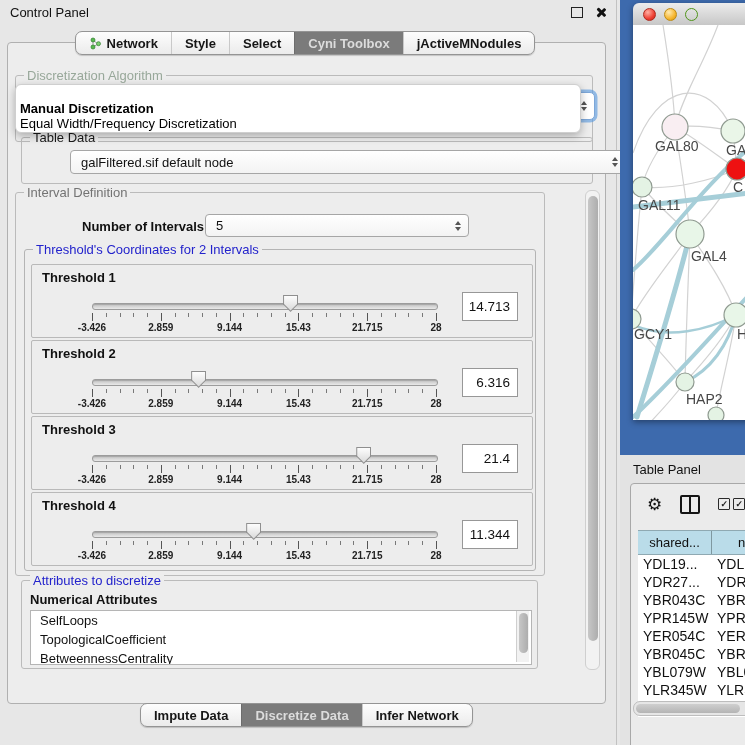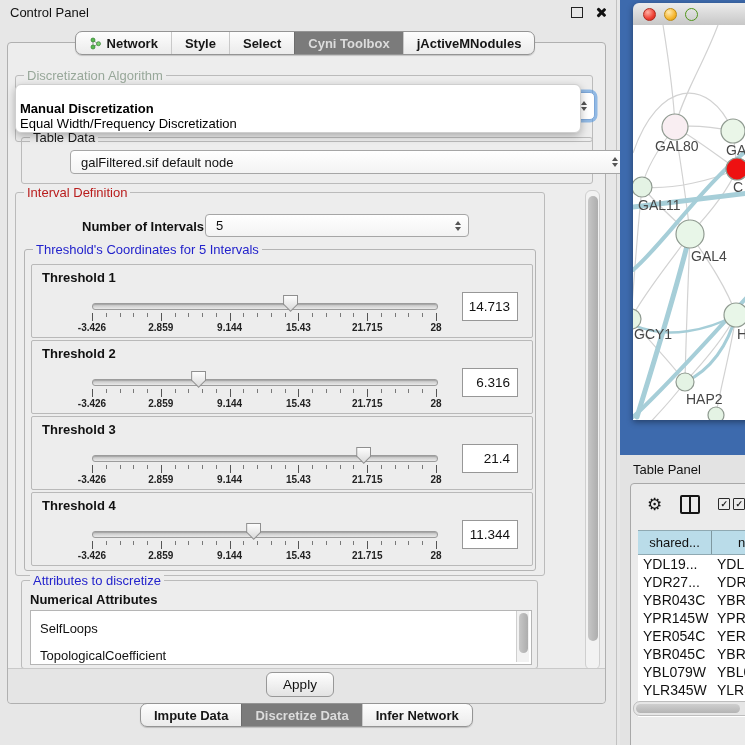--- a/index.html
+++ b/index.html
@@ -19,21 +19,21 @@
   .tab-strip.top{top:31px;left:0;right:6px;justify-content:center;}
   .tab-strip.bottom{top:703px;left:140px;}
   .tab-group{display:flex;background:linear-gradient(#fdfdfd,#ebebeb);border:1px solid #949494;border-radius:7px;overflow:hidden;height:22px;box-shadow:0 1px 1px rgba(0,0,0,.18);}
   .tab{padding:0 13px;font-size:13px;font-weight:bold;color:#161616;display:flex;align-items:center;gap:5px;border-left:1px solid #c9c9c9;white-space:nowrap;}
   .tab:first-child{border-left:none;}
   .tab.selected{background:#7b7b7b;color:#dcdcdc;border-left-color:#6d6d6d;}
   
   .content-panel{position:absolute;left:7px;top:42px;width:597px;height:660px;background:#ededed;border:1px solid #b0b0b0;border-radius:4px;}
   .groupbox{position:absolute;border:1px solid #bbb;border-radius:3px;}
   .grouplabel{position:absolute;top:-8px;left:8px;background:#ededed;padding:0 3px;font-size:13px;line-height:15px;white-space:nowrap;}
-  .lbl-green{color:#b91c1c;}
+  .lbl-green{color:#737373;}
   .lbl-blue{color:#2323cc;}
   .lbl-dark{color:#1a1a1a;}
   .lbl-muted{color:#98a89a;}
   .combo{position:absolute;display:flex;align-items:center;background:linear-gradient(#ffffff,#f3f3f3);border:1px solid #a6a6a6;border-radius:4px;font-size:13px;padding:0 22px 0 10px;}
   .stepper{position:absolute;right:7px;top:50%;transform:translateY(-50%);display:flex;flex-direction:column;gap:2px;}
   .stepper .up{width:0;height:0;border-left:3.5px solid transparent;border-right:3.5px solid transparent;border-bottom:4px solid #555;}
   .stepper .dn{width:0;height:0;border-left:3.5px solid transparent;border-right:3.5px solid transparent;border-top:4px solid #555;}
   .combo-focus{position:absolute;background:#fff;border:1px solid #7da7d8;border-radius:5px;box-shadow:0 0 0 2.5px rgba(96,156,222,.65);}
   
   .popup{position:absolute;left:7px;top:41px;width:564px;height:47px;background:#fff;border:1px solid #cfcfcf;border-radius:6px;box-shadow:0 3px 9px rgba(0,0,0,.28);z-index:10;}
@@ -49,21 +49,21 @@
   .handle .inner{position:absolute;left:1px;top:1px;right:1px;bottom:1.5px;clip-path:polygon(0 0,100% 0,100% 55%,50% 100%,0 55%);background:linear-gradient(#fdfdfd,#d9d9d9);}
   .ticks{position:absolute;left:60px;top:48px;width:345px;height:9px;}
   .tick{position:absolute;top:0;width:1px;height:4px;background:#787878;}
   .tick.major{height:8px;background:#555;}
   .ticklabels{position:absolute;left:60px;top:57px;width:345px;height:12px;}
   .ticklabel{position:absolute;top:0;transform:translateX(-50%);font-size:10px;font-weight:bold;color:#222;white-space:nowrap;}
   .valuebox{position:absolute;left:430px;top:27px;width:56px;height:29px;background:#fff;border:1px solid #979797;font-size:13.5px;display:flex;align-items:center;justify-content:flex-end;padding-right:7px;box-sizing:border-box;}
   
   .attr-sub{position:absolute;left:8px;top:11px;font-size:13px;font-weight:bold;}
   .attr-list{position:absolute;left:8px;top:29px;width:500px;height:53px;background:#fff;border:1px solid #b5b5b5;overflow:hidden;}
-  .attr-item{font-size:13px;padding:10px 0 1px 9px;line-height:16px;}
+  .attr-item{font-size:13px;padding:2px 0 1px 9px;line-height:16px;}
   .vscroll{position:absolute;background:#f2f2f2;border-left:1px solid #cfcfcf;}
   .vthumb{position:absolute;left:1.5px;right:1.5px;border-radius:5px;background:linear-gradient(90deg,#c7c7c7,#adadad);}
   
   .bottom-strip{position:absolute;left:0;right:0;top:625px;bottom:0;background:#e5e5e5;border-top:1px solid #c9c9c9;border-radius:0 0 4px 4px;}
   .apply-btn{position:absolute;left:258px;top:3px;width:66px;height:23px;background:linear-gradient(#fefefe,#e3e3e3);border:1px solid #989898;border-radius:6px;font-size:13.5px;display:flex;align-items:center;justify-content:center;}
   
   .net-icon{width:13px;height:13px;display:inline-block;}
   
   .net-region{position:absolute;left:620px;top:0;width:125px;height:455px;background:#3d6aad;overflow:hidden;}
   .mac-window{position:absolute;left:13px;top:3px;width:132px;height:417px;border-radius:6px 6px 0 0;overflow:hidden;box-shadow:0 2px 6px rgba(0,0,0,.4);}
@@ -162,21 +162,21 @@
       <span class="grouplabel lbl-green">Interval Definition</span>
       <span style="position:absolute;left:66px;top:26px;font-size:13px;font-weight:bold;">Number of Intervals</span>
       <div class="combo" style="left:189px;top:21px;width:230px;height:21px;">
         <span>5</span>
         <span class="stepper">
             <span class="up"></span>
             <span class="dn"></span>
           </span>
       </div>
       <div class="groupbox" style="left:8px;top:56px;width:510px;height:320px;border-color:#b4b4b4;">
-        <span class="grouplabel lbl-blue">Threshold's Coordinates for 5 Intervals</span>
+        <span class="grouplabel lbl-blue">Threshold's Coordinates for 2 Intervals</span>
         <div id="threshold-list">
             <div class="tpanel" style="top: 14px;">
     <span class="tlabel">Threshold 1</span>
     <div class="track"></div>
     <div class="handle" style="left: 251.056px;">
                 <span class="inner"></span>
               </div>
     <div class="ticks">
                 <div class="tick major" style="left: 0px;"></div>
                 <div class="tick" style="left: 13.76px;"></div>
@@ -354,29 +354,27 @@
     <div class="vscroll" style="left:577px;top:147px;width:13px;height:478px;border:1px solid #cfcfcf;border-radius:6px;">
       <div class="vthumb" style="top:5px;height:445px;"></div>
     </div>
 
     <div class="groupbox" style="left:13px;top:537px;width:515px;height:87px;">
       <span class="grouplabel lbl-blue">Attributes to discretize</span>
       <span class="attr-sub">Numerical Attributes</span>
       <div class="attr-list" id="attr-list">
           <div class="attr-item">SelfLoops</div>
           <div class="attr-item">TopologicalCoefficient</div>
+          <div class="attr-item">BetweennessCentrality</div>
         </div>
       <div class="vscroll" style="right:8px;top:30px;width:12px;height:51px;">
         <div class="vthumb" style="top:2px;height:40px;"></div>
       </div>
     </div>
 
-    <div class="bottom-strip">
-      <div class="apply-btn">Apply</div>
-    </div>
   </div>
 
   <div class="tab-strip bottom">
     <div class="tab-group" id="bottom-tabs">
         <div class="tab">
           <span>Impute Data</span>
         </div>
         <div class="tab selected">
           <span>Discretize Data</span>
         </div>

